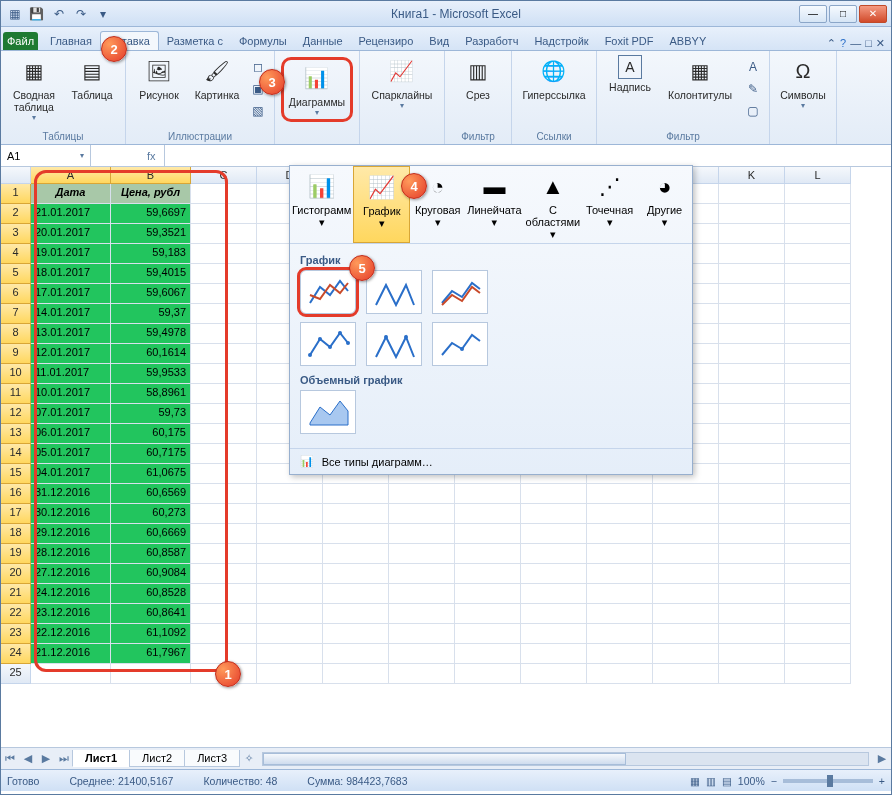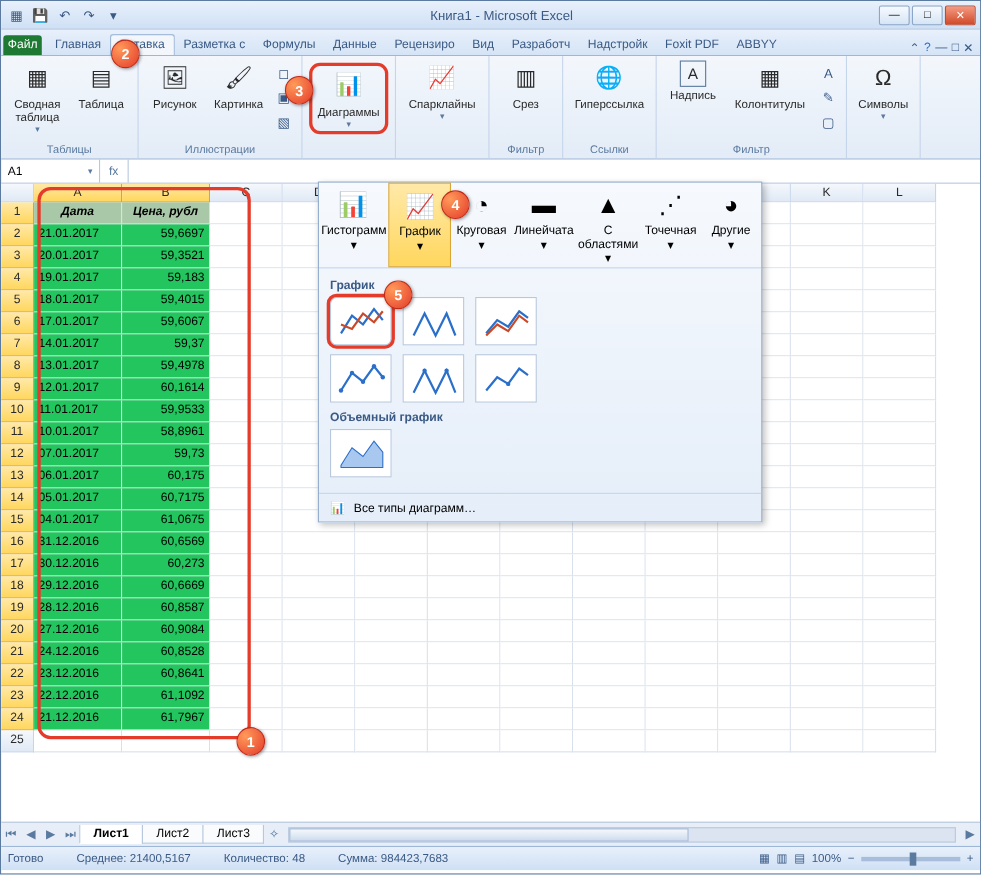--- a/index.html
+++ b/index.html
@@ -21,21 +21,21 @@
 
 .ribbon { height: 94px; background: linear-gradient(#f3f7fc,#e3ecf7); border-bottom: 1px solid #9db7d8; display: flex; }
 .group { border-right: 1px solid #c5d5eb; padding: 2px 6px 0 6px; display: flex; flex-direction: column; }
 .group-items { flex: 1; display: flex; align-items: flex-start; gap: 4px; }
 .group-label { text-align: center; font-size: 10px; color: #5a7aa0; padding: 1px 0 2px; }
 .rbtn { display: flex; flex-direction: column; align-items: center; width: 54px; cursor: pointer; padding-top: 2px; font-size: 10.5px; color: #2a2a2a; text-align: center; line-height: 1.15; }
 .rbtn .ricon { width: 32px; height: 32px; margin-bottom: 2px; display: flex; align-items: center; justify-content: center; font-size: 20px; }
 .rbtn .arrow { font-size: 8px; color: #5a7aa0; }
 .rbtn.highlight { border: 3px solid #e43b2a; border-radius: 10px; padding: 2px 4px; }
 
-.fbar { height: 22px; border-bottom: 1px solid #b7c8de; display: flex; align-items: center; font-size: 11px; }
+.fbar { height: 22px; border-bottom: 1px solid #b7c8de; display: flex; align-items: center; font-size: 11px; gap: 48px; }
 .namebox { width: 90px; border-right: 1px solid #b7c8de; padding: 0 6px; display: flex; align-items: center; justify-content: space-between; height: 100%; }
 .fx { padding: 0 8px; color: #5a7aa0; border-right: 1px solid #b7c8de; height: 100%; display: flex; align-items: center; }
 
 .grid-wrap { position: relative; height: 580px; overflow: hidden; }
 .grid { display: grid; grid-template-columns: 30px 80px 80px 66px 66px 66px 66px 66px 66px 66px 66px 66px 66px; font-size: 11px; }
 .colhdr, .rowhdr { background: linear-gradient(#f5f8fc,#e0e9f5); border-right: 1px solid #c5d5eb; border-bottom: 1px solid #c5d5eb; text-align: center; padding: 2px 0; color: #2a2a2a; }
 .colhdr.sel, .rowhdr.sel { background: linear-gradient(#ffe9a8,#ffd75e); border-color: #d8a636; }
 .corner { background: linear-gradient(#f5f8fc,#e0e9f5); border-right: 1px solid #c5d5eb; border-bottom: 1px solid #c5d5eb; }
 .cell { border-right: 1px solid #d8e0ec; border-bottom: 1px solid #d8e0ec; padding: 2px 4px; height: 20px; background: #fff; white-space: nowrap; overflow: hidden; }
 .cell.sel { background: #22c55e; }

